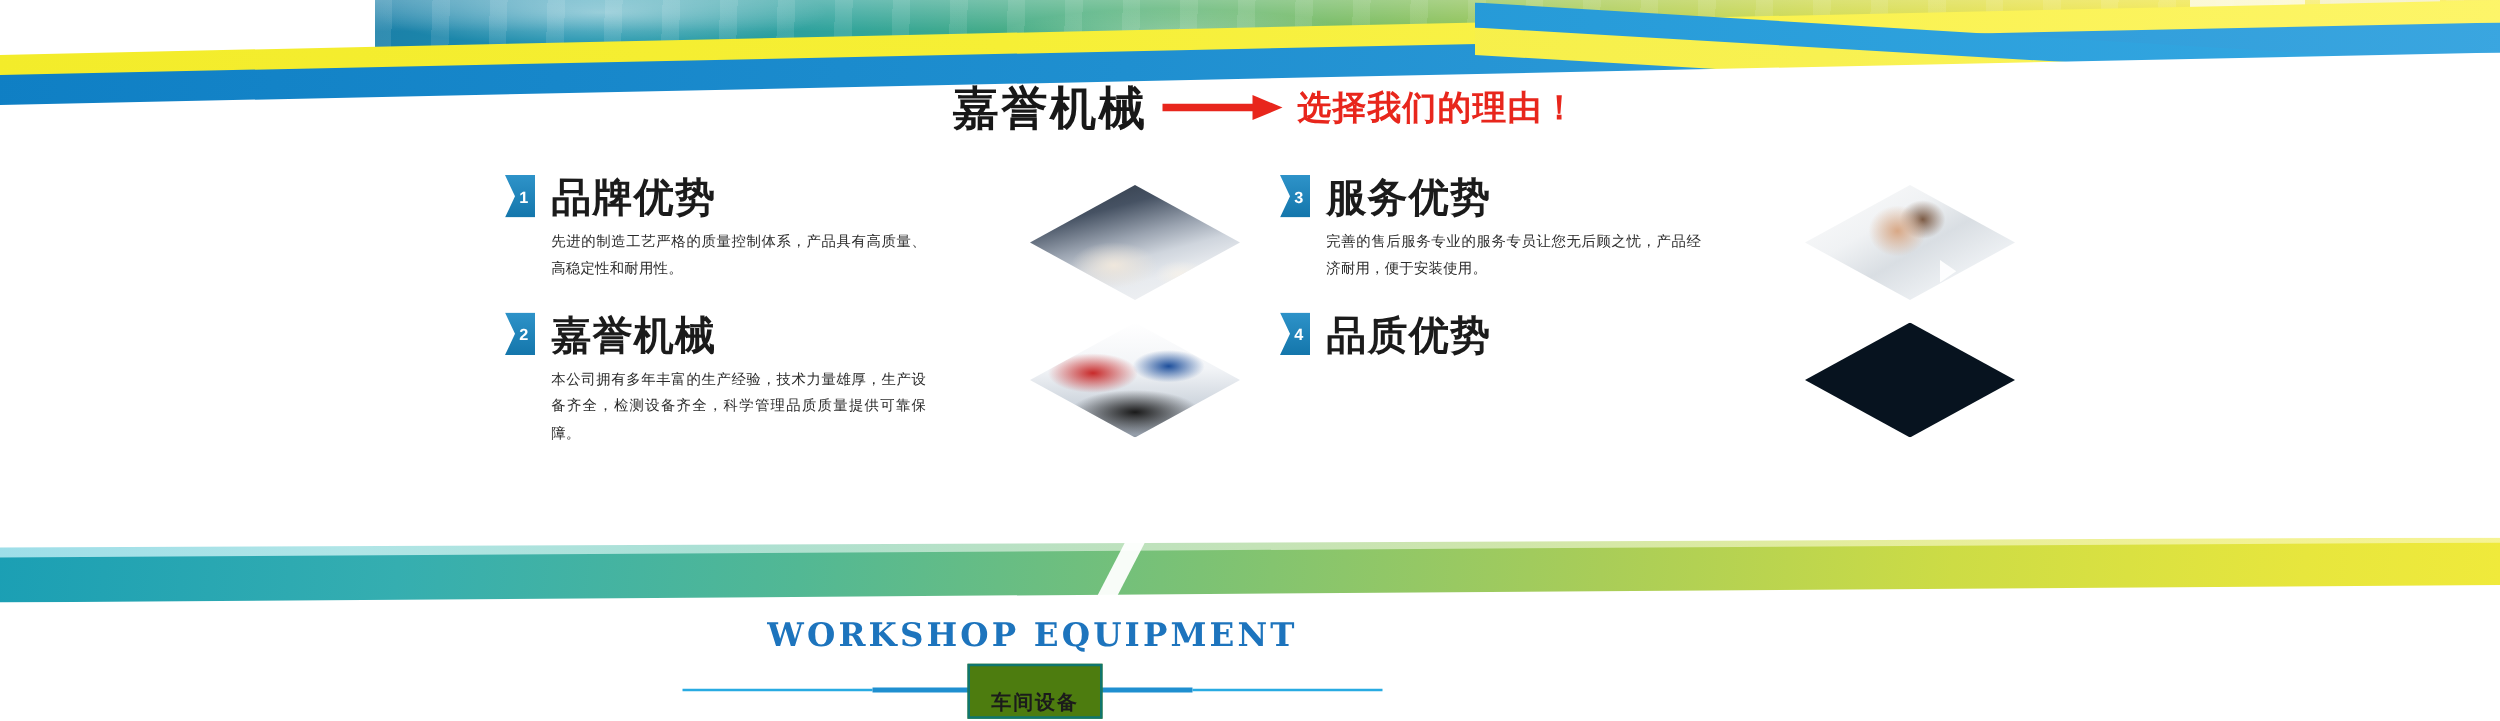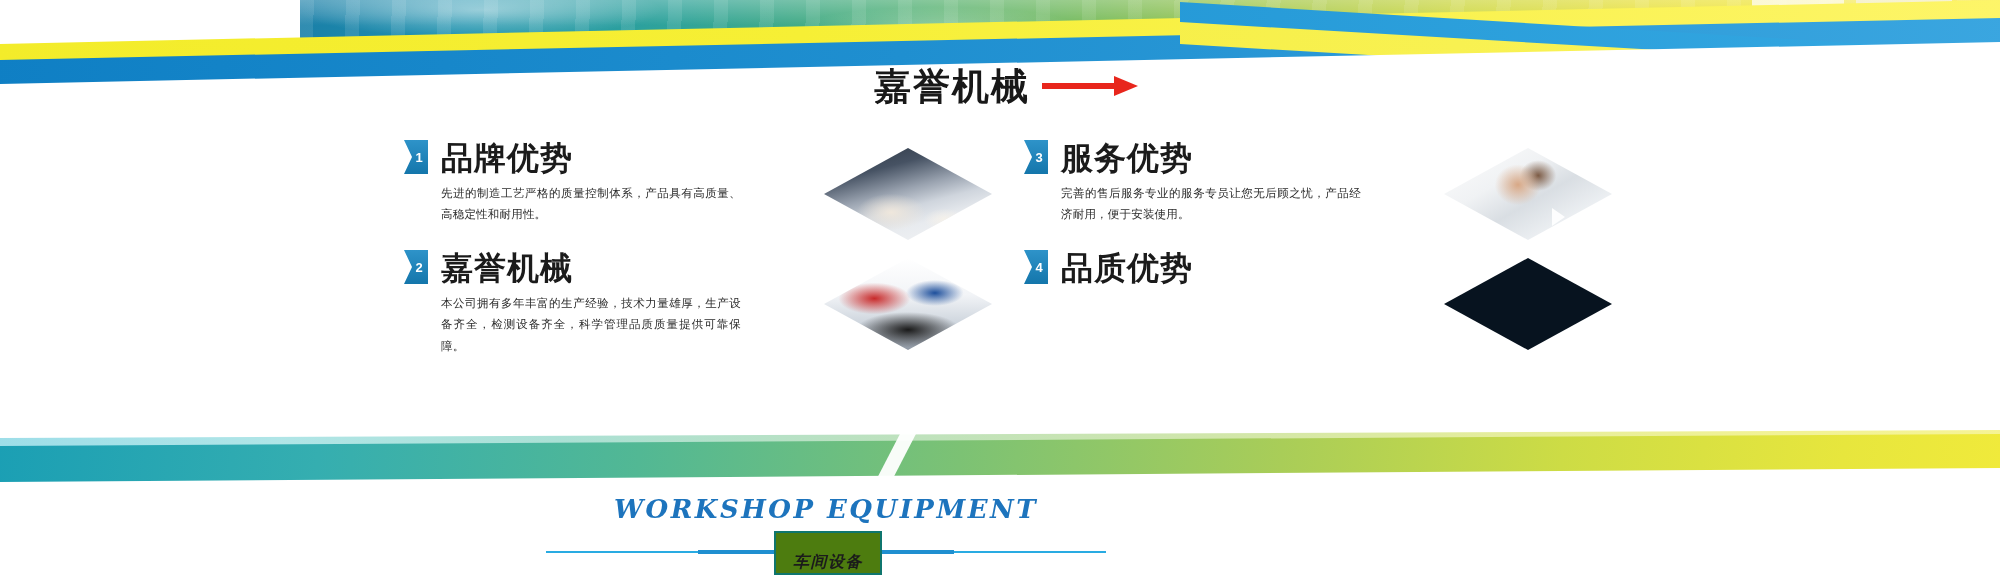--- a/index.html
+++ b/index.html
@@ -143,21 +143,21 @@
   .bb-a{position:absolute;left:0;top:0;width:2000px;height:58px;
     background:linear-gradient(96deg,#4ec3d6 0%,#6fd0d3 14%,#66c7b2 28%,#86c98a 44%,#a9d166 60%,#cede4c 74%,#e6e73f 88%,#eeea3c 100%);
     clip-path:polygon(0 8px,2000px 0px,2000px 30px,0 40px);opacity:.55;}
   .bb-b{position:absolute;left:0;top:0;width:2000px;height:58px;
     background:linear-gradient(96deg,#1b9fb4 0%,#35aeb0 16%,#52b894 32%,#7cc274 48%,#a9cd58 64%,#cddc45 78%,#e7e63d 92%,#f0ea3b 100%);
     clip-path:polygon(0 16px,2000px 4px,2000px 38px,0 52px);}
   .bb-slash{position:absolute;left:872px;top:0px;width:46px;height:58px;background:#fff;
     clip-path:polygon(30px 0, 46px 0, 16px 58px, 0 58px);opacity:.95;}
 
   
-  .footer{position:absolute;left:0;top:492px;width:1652px;height:85px;font-style:italic;}
+  .footer{position:absolute;left:0;top:492px;width:1652px;height:85px;}
   .foot-en{
     text-align:center;
     font-family:"DejaVu Serif","Liberation Serif",serif;
     font-weight:700;font-size:26px;color:#1d74bd;letter-spacing:2.5px;
     padding-top:2px;
   }
   .foot-line{
     position:relative;margin:16px auto 0;width:560px;height:24px;
   }
   .fl-seg{position:absolute;top:11px;height:2px;background:#29abe2;}
@@ -189,20 +189,21 @@
   <div class="w-vshape2"></div>
   <div class="wedge w-white"></div>
 </div>
 
 <div class="header-title">
   <div class="ht-cn">嘉誉机械</div>
   <div class="ht-arrow">
     <div class="bar"></div>
       <div class="head"></div>
   </div>
+  <div class="ht-red">选择我们的理由！</div>
 </div>
 
 <div class="features">
 
   <div class="fcol left">
     <div class="fblock b1">
       <div class="fhead">
         <div class="ribbon">
           <span>1</span>
         </div>

